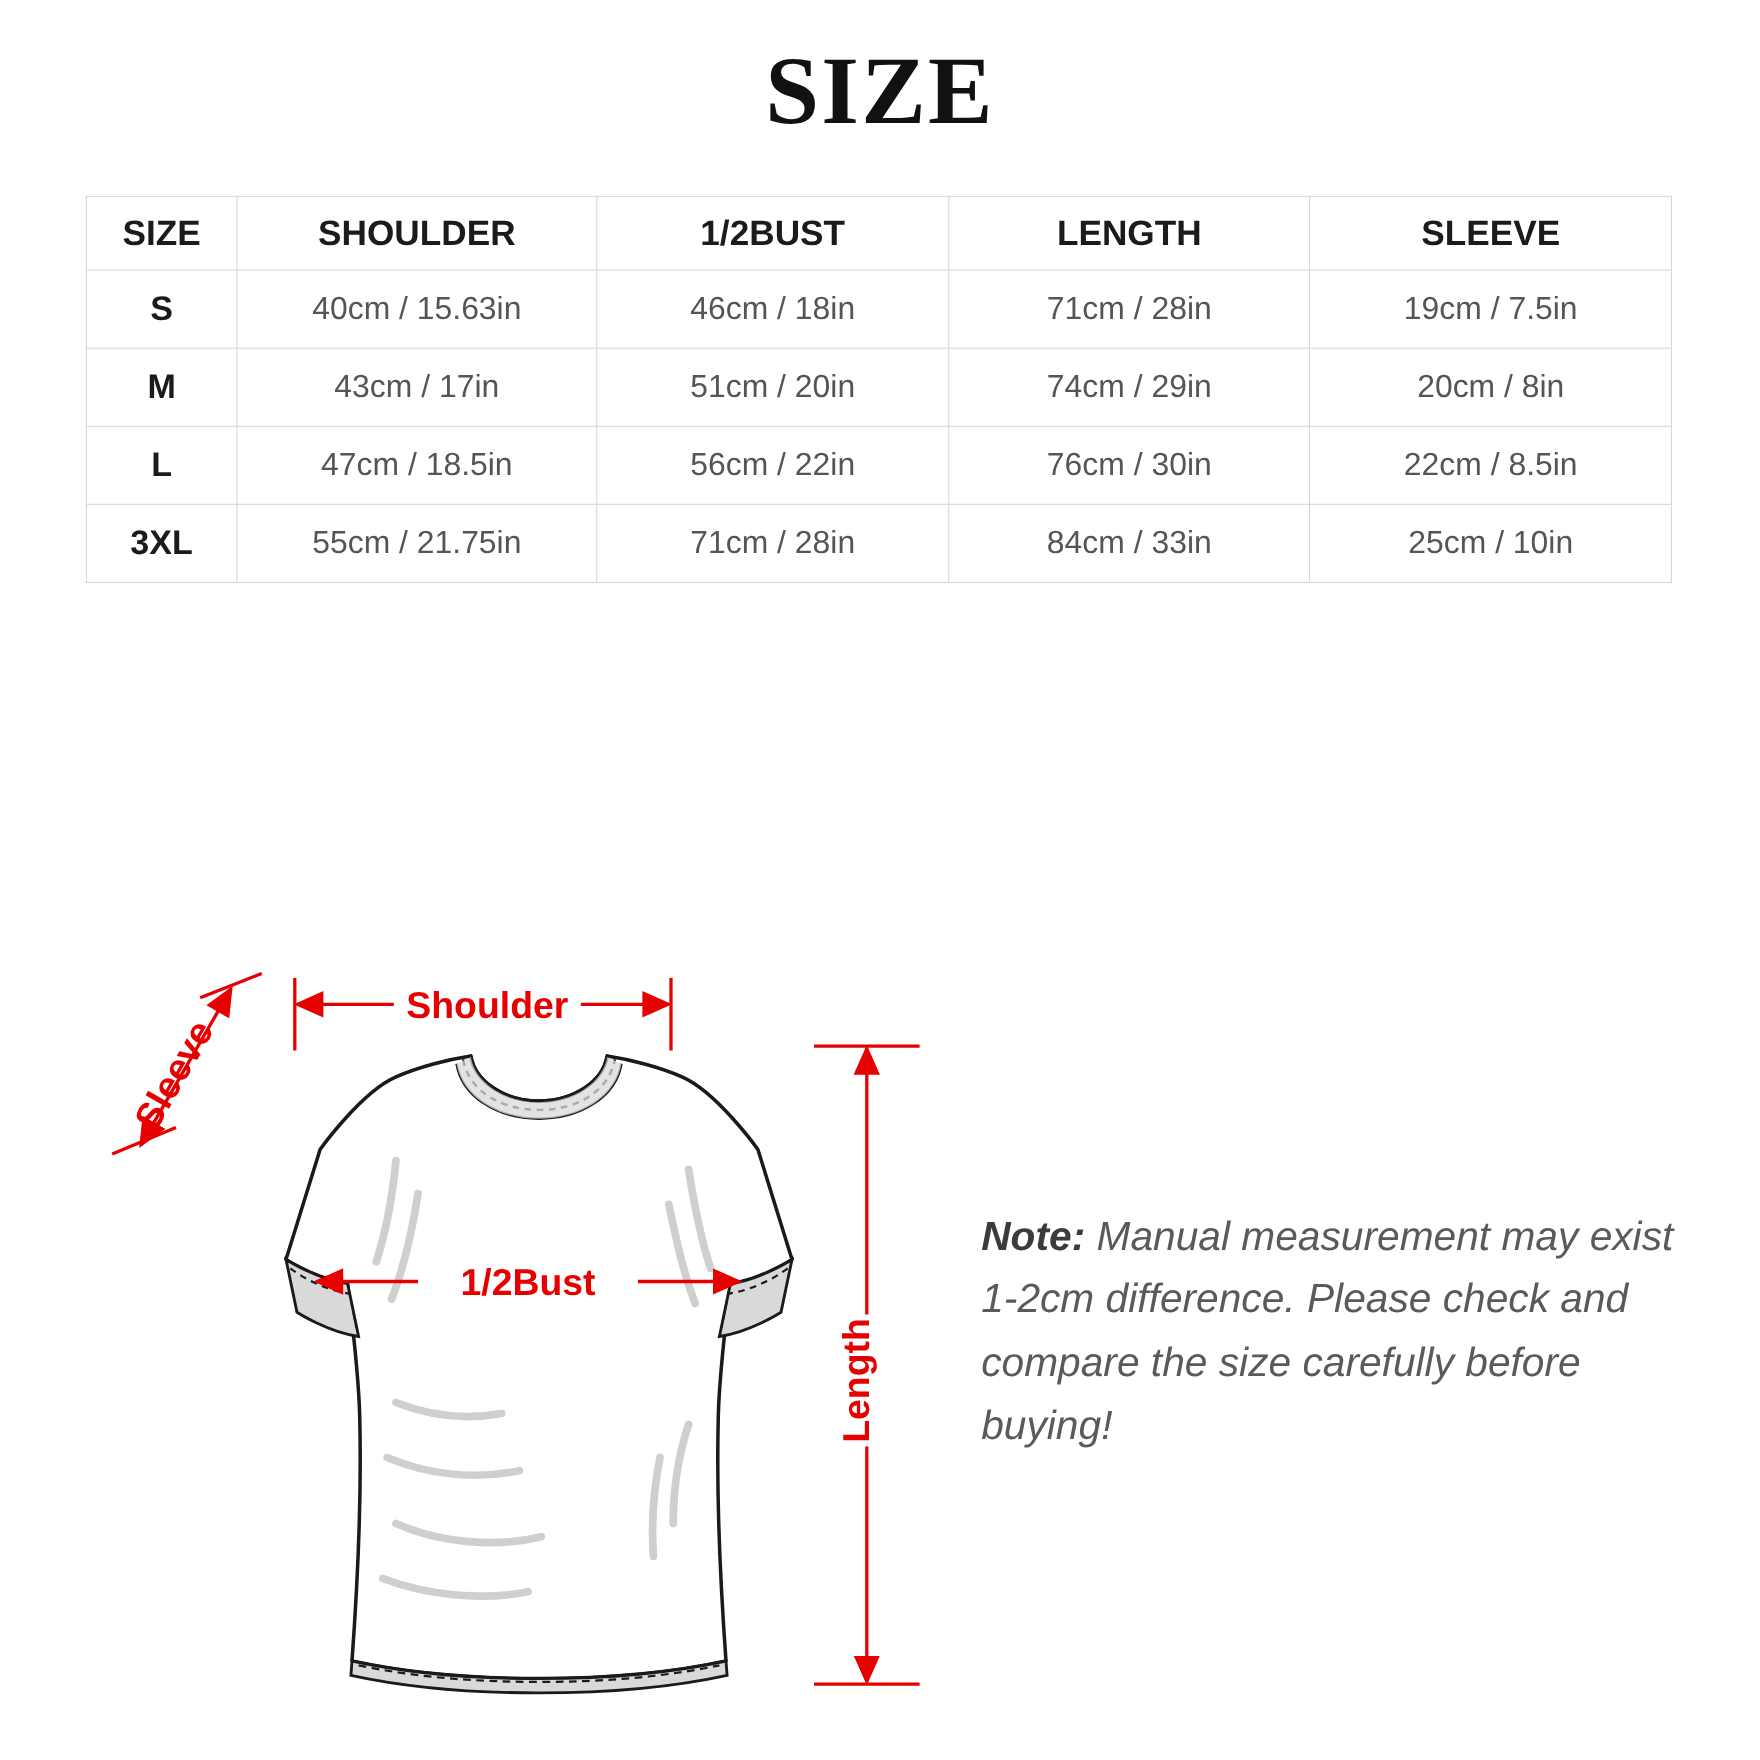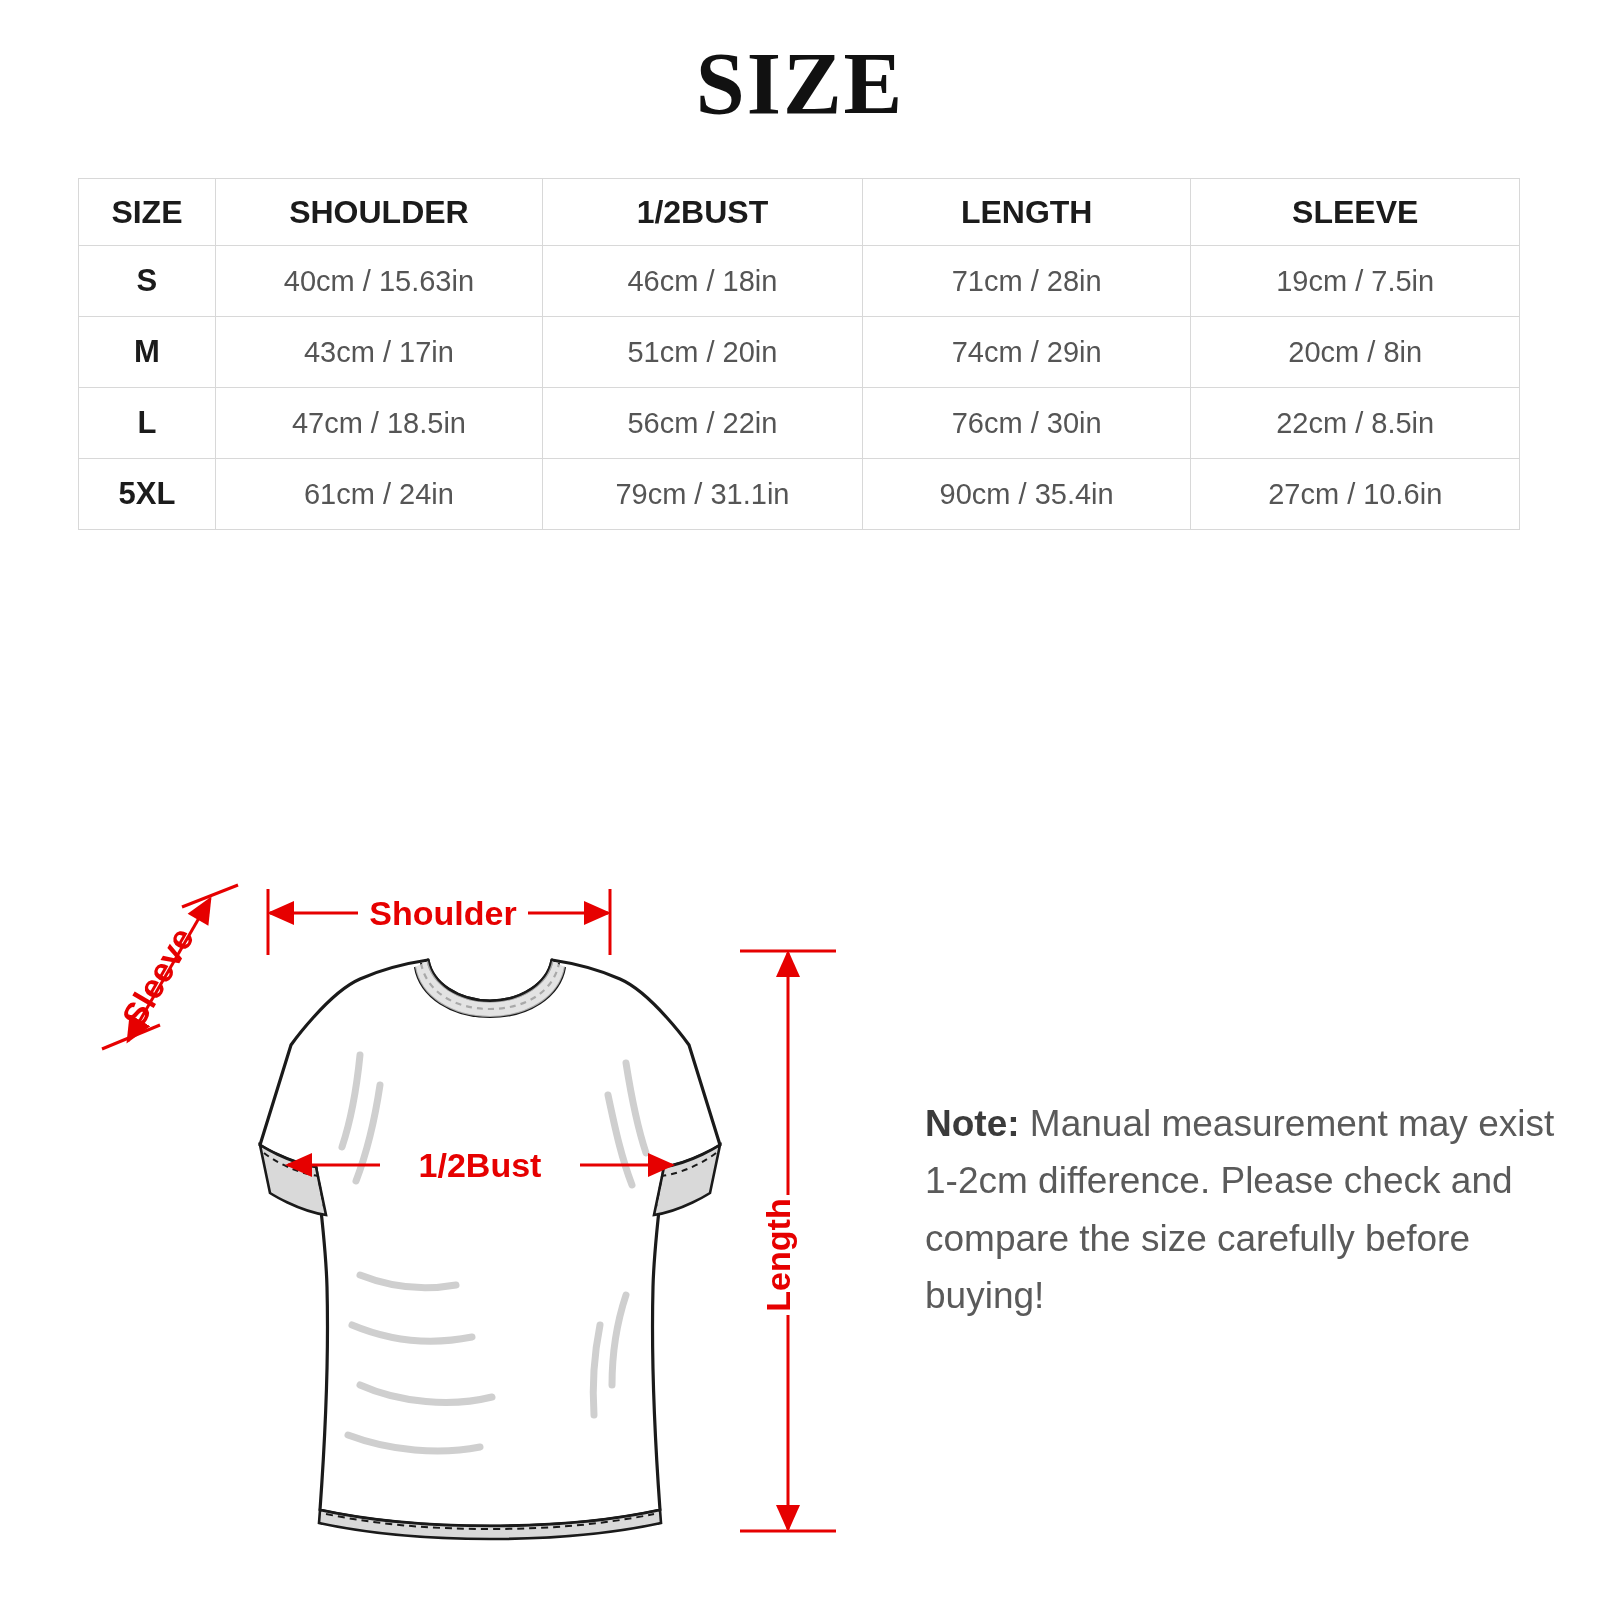--- a/index.html
+++ b/index.html
@@ -79,26 +79,27 @@
     left: 60px;
     width: 790px;
     height: 700px;
   }
   .illustration svg { display: block; }
 
   
   .note {
     position: absolute;
     top: 1095px;
-    left: 925px;
+    left: 892px;
     width: 660px;
     font-size: 37px;
     line-height: 1.55;
     color: #5a5a5a;
     font-family: "Liberation Sans", sans-serif;
+    font-style: italic;
   }
   .note b {
     color: #3b3b3b;
     font-weight: 700;
   }
 </style>
 </head>
 <body>
 
 <div class="title">SIZE</div>
@@ -137,25 +138,25 @@
         <td class="val">20cm / 8in</td>
       </tr>
       <tr>
         <td class="size-cell">L</td>
         <td class="val">47cm / 18.5in</td>
         <td class="val">56cm / 22in</td>
         <td class="val">76cm / 30in</td>
         <td class="val">22cm / 8.5in</td>
       </tr>
       <tr>
-        <td class="size-cell">5XL</td>
-        <td class="val">61cm / 24in</td>
-        <td class="val">79cm / 31.1in</td>
-        <td class="val">90cm / 35.4in</td>
-        <td class="val">27cm / 10.6in</td>
+        <td class="size-cell">3XL</td>
+        <td class="val">55cm / 21.75in</td>
+        <td class="val">71cm / 28in</td>
+        <td class="val">84cm / 33in</td>
+        <td class="val">25cm / 10in</td>
       </tr>
     </tbody>
   </table>
 </div>
 
 <div class="illustration">
   <svg width="790" height="700" viewBox="0 0 790 700" xmlns="http://www.w3.org/2000/svg">
     <defs>
       <marker id="arrowR" markerWidth="10" markerHeight="10" refX="8" refY="4" orient="auto">
         <path d="M0,0 L9,4 L0,8 z" fill="#e60000"></path>

